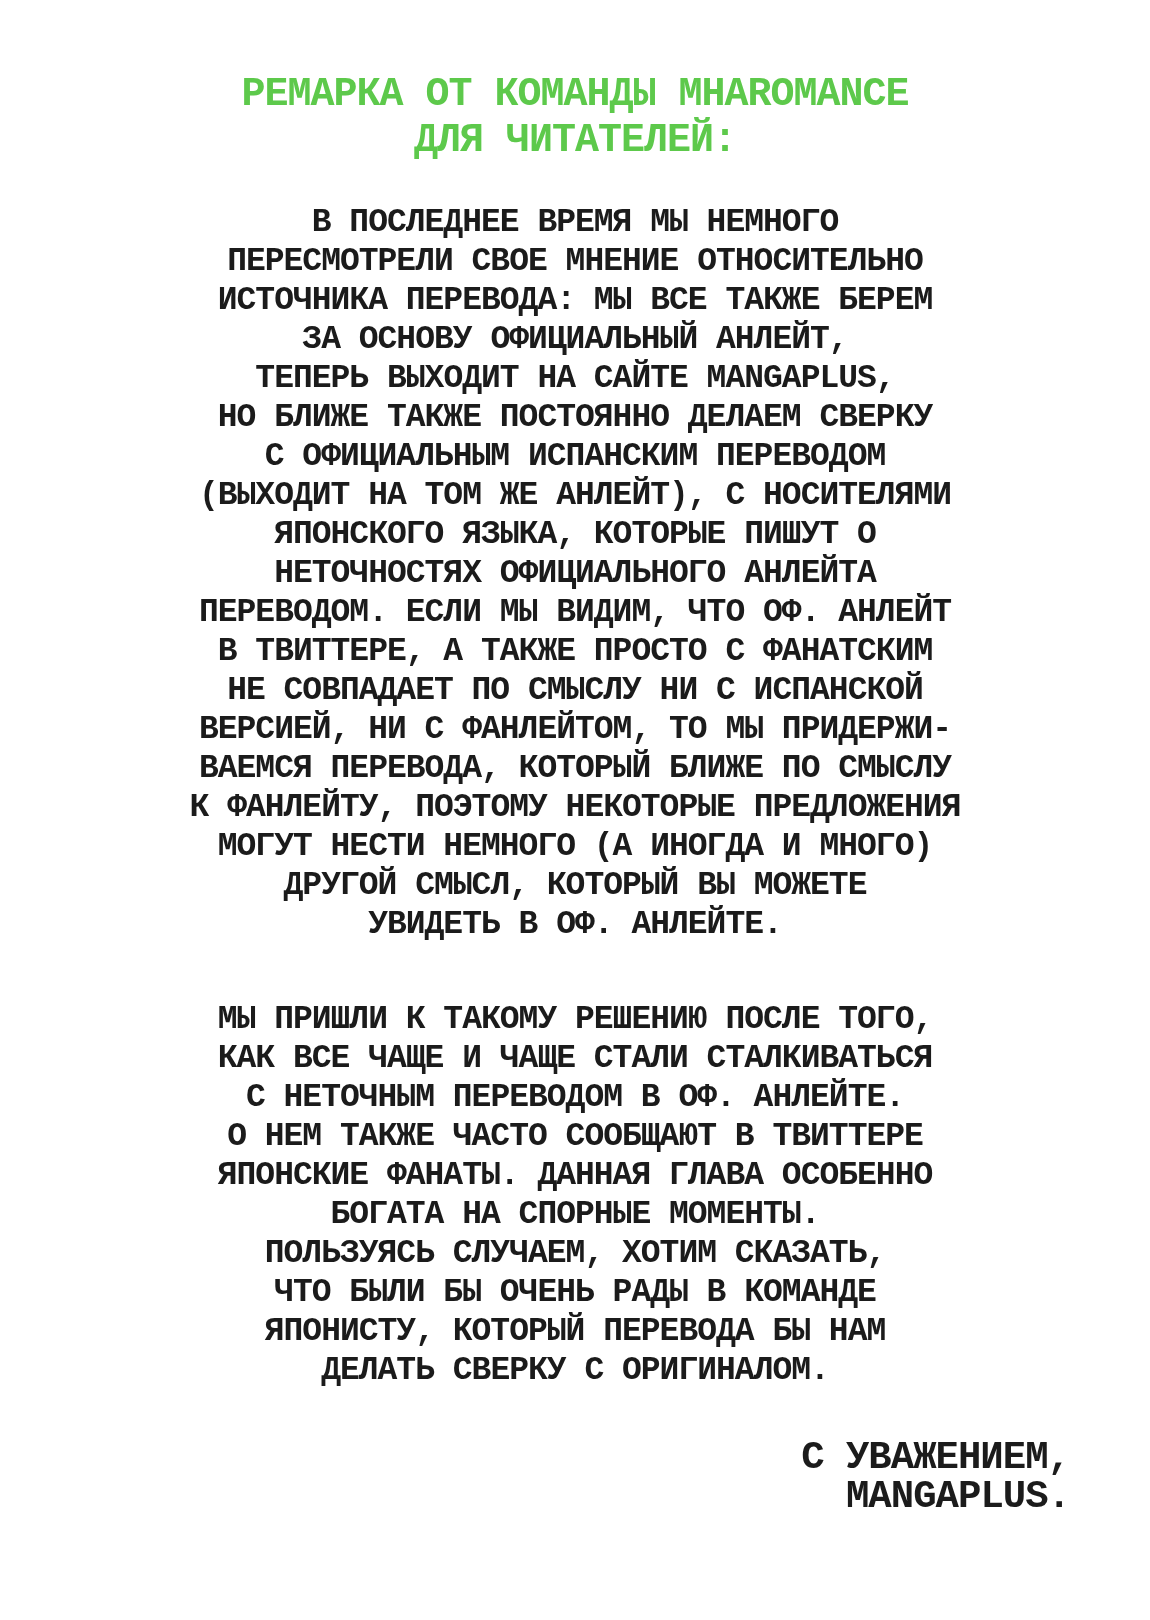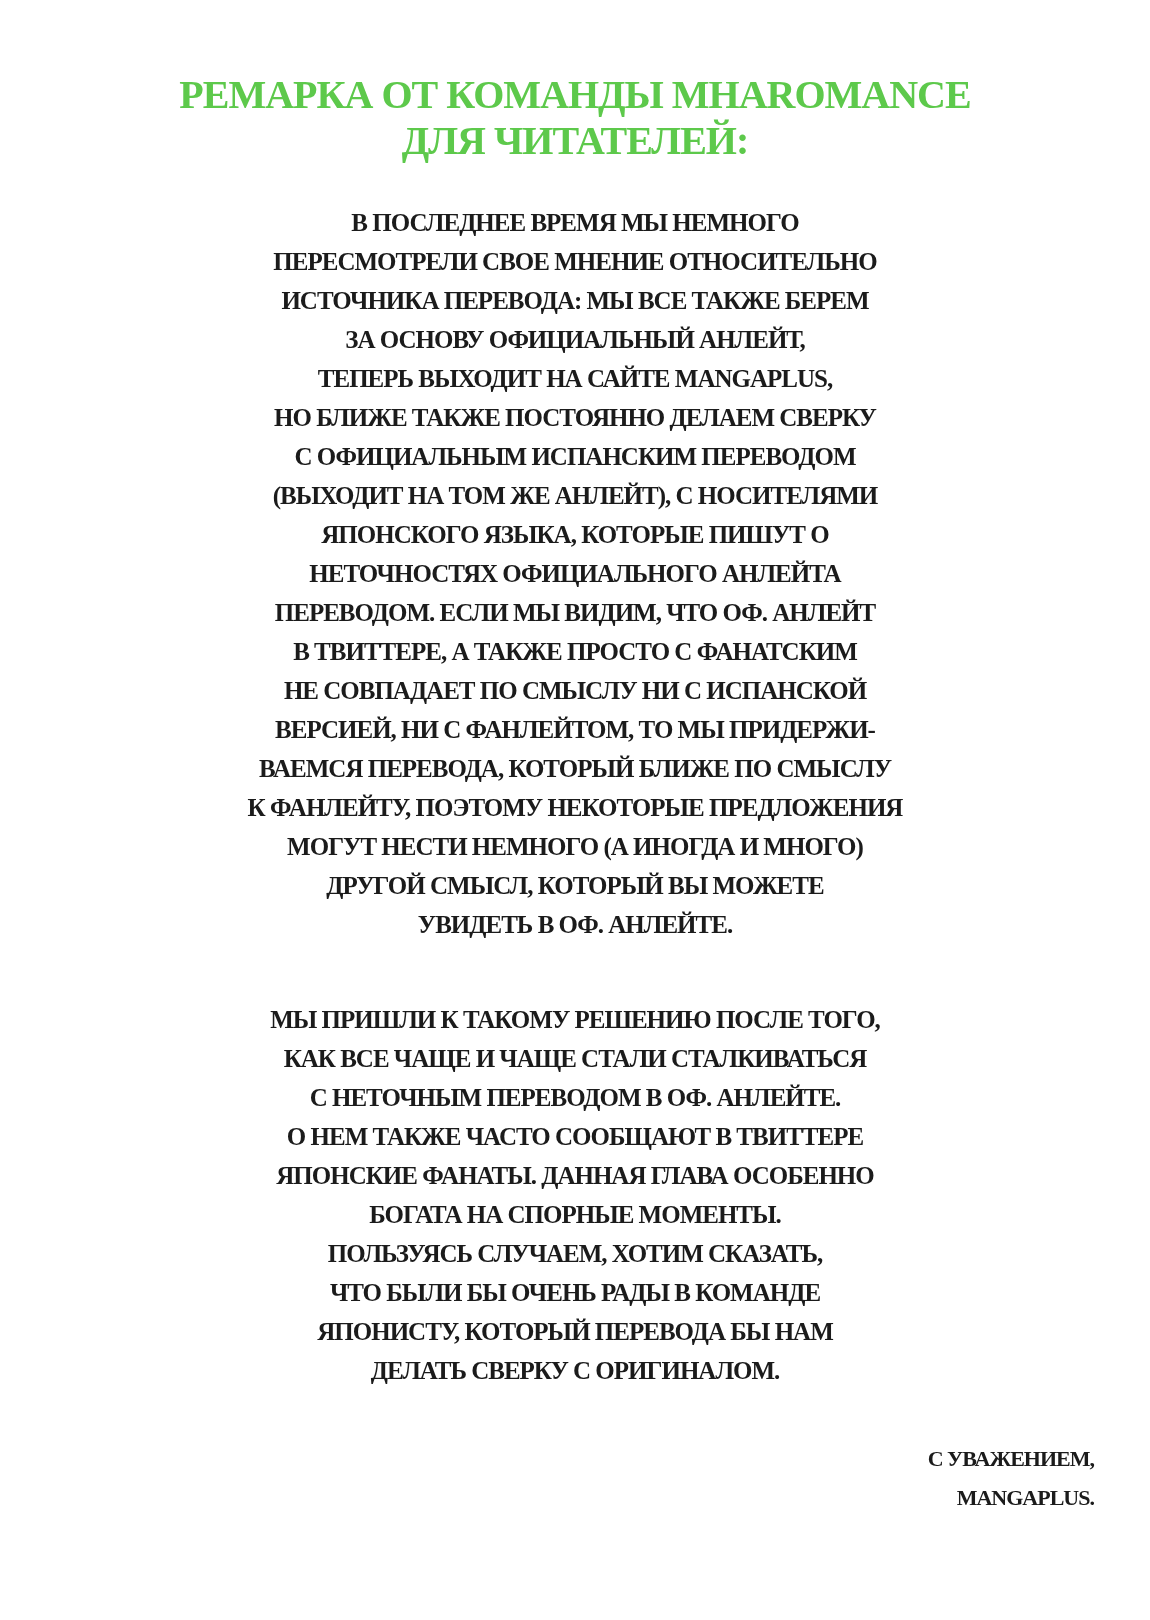--- a/index.html
+++ b/index.html
@@ -12,49 +12,49 @@
     padding:0;
     background:var(--page-bg);
   }
   .page{
     position:relative;
     width:1150px;
     height:1620px;
     margin:0 auto;
     background:var(--page-bg);
     overflow:hidden;
-    font-family:Liberation Serif, serif;
+    font-family:Liberation Mono, monospace;
     font-weight:bold;
     color:var(--text-color);
     box-sizing:border-box;
     padding-top:72px;
   }
   .note-title{
     text-align:center;
     color:var(--title-color);
     font-size:40px;
     line-height:46px;
     letter-spacing:-1px;
   }
   .note-body{
     width:1040px;
     margin:0 auto;
     text-align:center;
-    font-size:25px;
+    font-size:33px;
     line-height:39px;
     letter-spacing:-1px;
   }
   .para-1{ margin-top:39px; }
   .para-2{ margin-top:56px; }
   .para-3{ }
   .signature{
     margin-top:49px;
     text-align:right;
-    padding-right:56px;
-    font-size:22px;
+    padding-right:80px;
+    font-size:39px;
     line-height:39px;
     letter-spacing:-1px;
   }
   .t-line,.b-line,.s-line{ white-space:nowrap; }
 </style>
 </head>
 <body>
 
 <div class="page">
 

